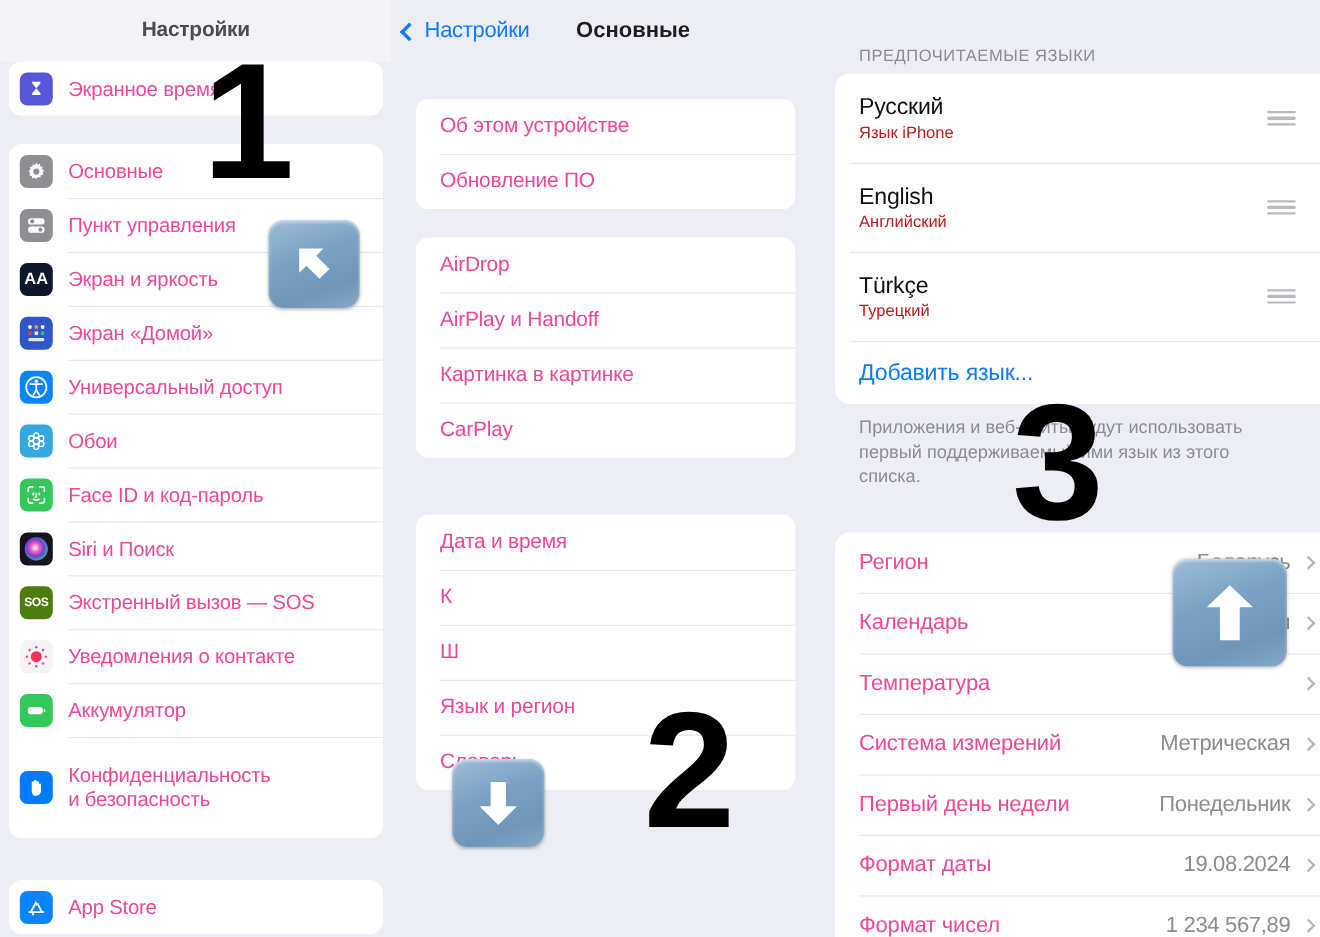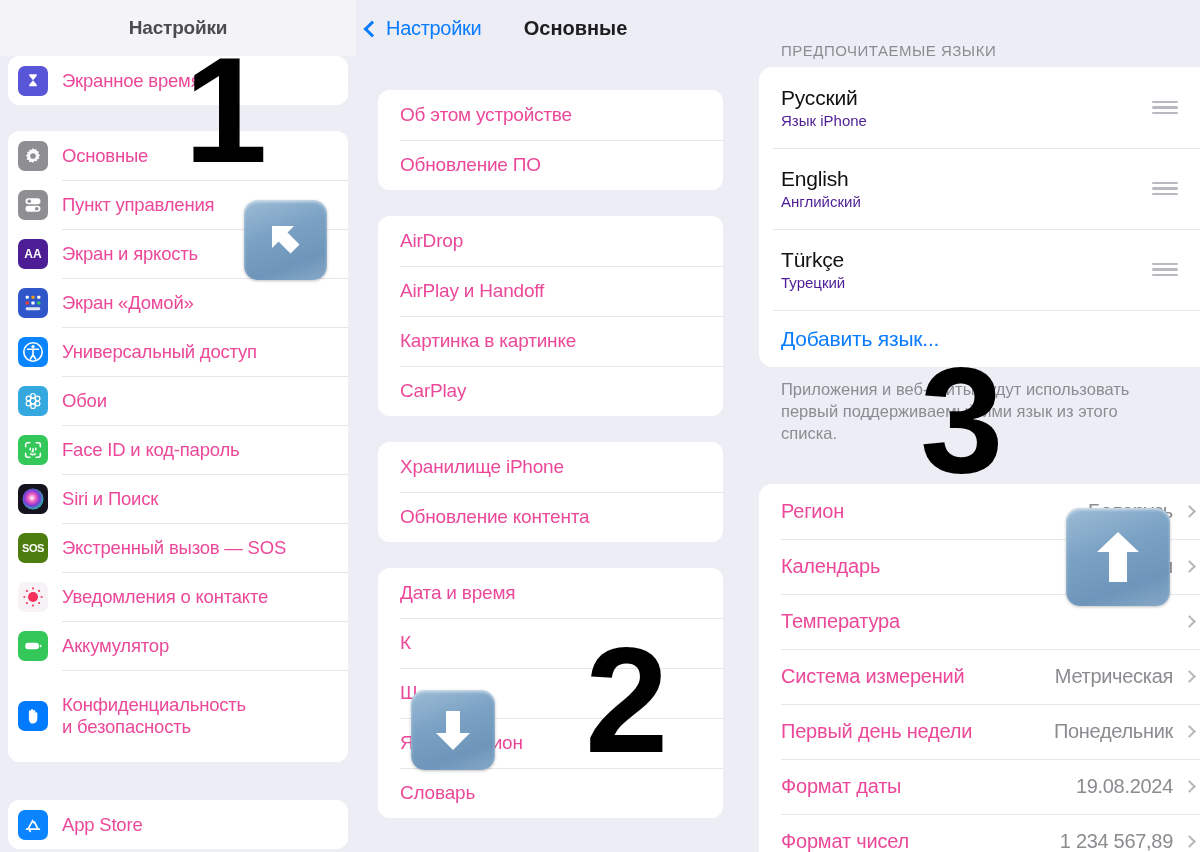--- a/index.html
+++ b/index.html
@@ -92,21 +92,21 @@
     letter-spacing: -0.3px; white-space: nowrap;
   }
   .chev-right {
     display: inline-block; width: 9px; height: 9px; margin-left: 12px;
     border-right: 2.4px solid #b6b6bb; border-top: 2.4px solid #b6b6bb;
     transform: rotate(45deg); flex: 0 0 auto;
   }
   .lang-row { height: 81px; align-items: center; }
   .lang-names { display: flex; flex-direction: column; gap: 2px; }
   .lang-main { font-size: 21px; color: #111114; font-weight: normal; letter-spacing: -0.2px;}
-  .lang-sub { font-size: 15px; color: #4c1d95; }
+  .lang-sub { font-size: 15px; color: #b91c1c; }
   .reorder {
     margin-left: auto; width: 26px; height: 14px;
     display: flex; flex-direction: column; justify-content: space-between;
     margin-right: 8px;
   }
   .reorder i { display: block; height: 2.4px; background: #b9b9c0; border-radius: 2px; }
   .section-head {
     font-size: 15px; color: #8b8b92; letter-spacing: 0.5px;
     padding: 0 0 8px 36px;
   }
@@ -180,21 +180,21 @@
           <svg width="20" height="20" viewBox="0 0 24 24">
             <rect x="3" y="4" width="18" height="7" rx="3.5" fill="#fff"></rect>
             <circle cx="7.5" cy="7.5" r="2.2" fill="#8e8e93"></circle>
             <rect x="3" y="13" width="18" height="7" rx="3.5" fill="#fff"></rect>
             <circle cx="16.5" cy="16.5" r="2.2" fill="#8e8e93"></circle>
           </svg>
         </span>
         <span class="row-label">Пункт управления</span>
       </div>
       <div class="row lrow">
-        <span class="app-icon" style="background:#4c1d95;font-size:12px;">AA</span>
+        <span class="app-icon" style="background:#0f172a;font-size:15px;">AA</span>
         <span class="row-label">Экран и яркость</span>
       </div>
       <div class="row lrow">
         <span class="app-icon" style="background:#2f57c9;">
           <svg width="22" height="22" viewBox="0 0 24 24">
             <g fill="#fff">
               <rect x="4" y="4" width="3.4" height="3.4" rx="1"></rect>
                 <rect x="10.3" y="4" width="3.4" height="3.4" rx="1" fill="#ff9f0a"></rect>
                 <rect x="16.6" y="4" width="3.4" height="3.4" rx="1"></rect>
               <rect x="4" y="10.3" width="3.4" height="3.4" rx="1" fill="#ff3b30"></rect>
@@ -360,28 +360,20 @@
       <div class="row mrow">
         <span class="row-label">Картинка в картинке</span>
       </div>
       <div class="row mrow">
         <span class="row-label">CarPlay</span>
       </div>
     </div>
 
     <div class="gap-md"></div>
 
-    <div class="card">
-      <div class="row mrow">
-        <span class="row-label">Хранилище iPhone</span>
-      </div>
-      <div class="row mrow">
-        <span class="row-label">Обновление контента</span>
-      </div>
-    </div>
 
     <div class="gap-md"></div>
 
     <div class="card">
       <div class="row mrow">
         <span class="row-label">Дата и время</span>
       </div>
       <div class="row mrow">
         <span class="row-label">К</span>
       </div>

